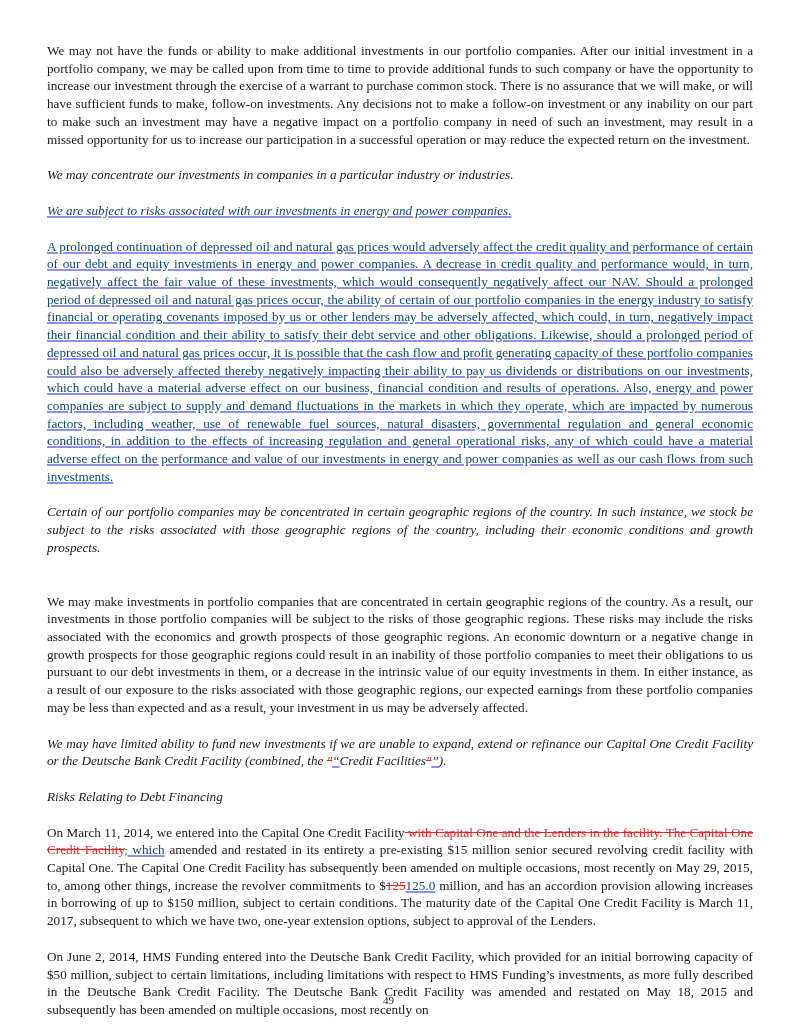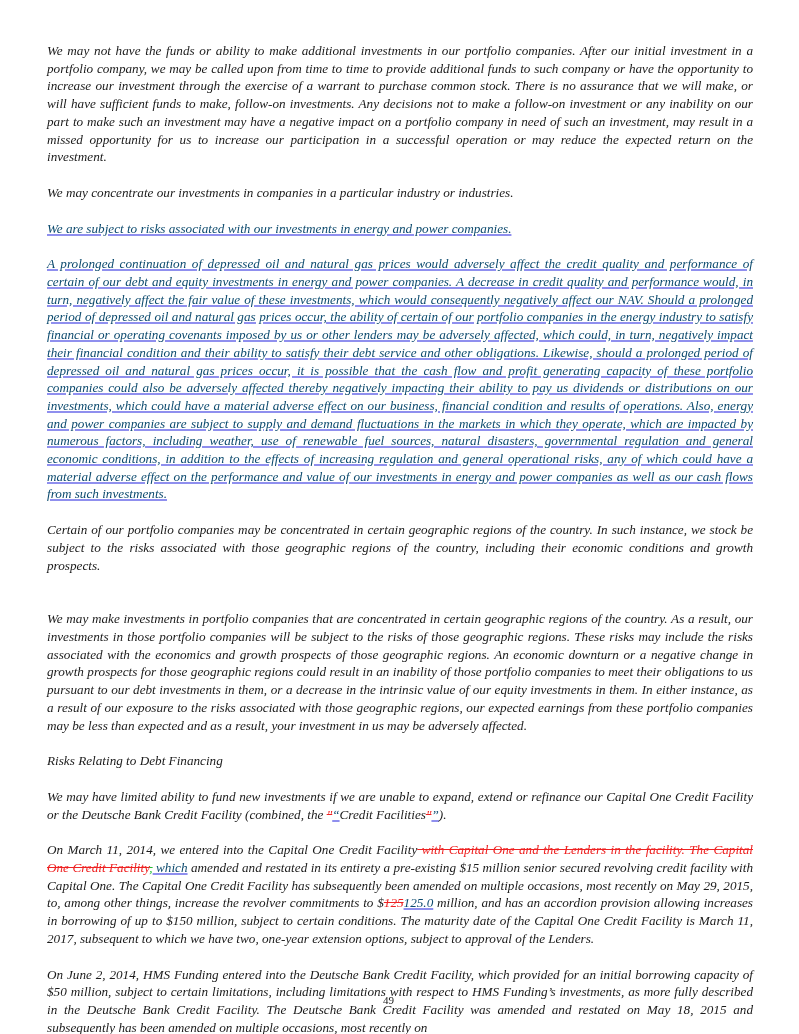--- a/index.html
+++ b/index.html
@@ -3,21 +3,21 @@
   <meta charset="utf-8">
   <style>
     html, body { margin: 0; padding: 0; background: #ffffff; }
     body { width: 799px; height: 1034px; overflow: hidden; position: relative; }
     .page {
       position: absolute; left: 47px; top: 42px; width: 706px;
       font-family: "Liberation Serif", serif; font-size: 13.2px; line-height: 17.7px;
       color: #1a1a1a;
     }
     p { margin: 0; text-align: justify; }
-    .para { margin-bottom: 18px; font-style: italic; }
+    .para { margin-bottom: 18px; }
     .heading { font-weight: normal; font-style: italic; margin-bottom: 18px; }
     .heading-gap { margin-bottom: 36px; }
     .ins { color: #0c4a6e; text-decoration: underline; text-decoration-color: #8f8fee; text-decoration-thickness: 2px; text-underline-offset: 1px; }
     .del-red { color: #ee2222; text-decoration: line-through; }
     .del-green { color: #22bb33; text-decoration: line-through; }
     .page-num { position: absolute; left: 0; width: 777px; top: 994px; text-align: center; font-family: "Liberation Serif", serif; font-size: 11px; color: #1a1a1a; }
   </style>
 </head>
 <body>
 
@@ -29,23 +29,23 @@
 
 
   <p class="heading"><span class="ins">We are subject to risks associated with our investments in energy and power companies.</span></p>
 
   <p class="para"><span class="ins">A prolonged continuation of depressed oil and natural gas prices would adversely affect the credit quality and performance of certain of our debt and equity investments in energy and power companies. A decrease in credit quality and performance would, in turn, negatively affect the fair value of these investments, which would consequently negatively affect our NAV.  Should a prolonged period of depressed oil and natural gas prices occur, the ability of certain of our portfolio companies in the energy industry to satisfy financial or operating covenants imposed by us or other lenders may be adversely affected, which could, in turn, negatively impact their financial condition and their ability to satisfy their debt service and other obligations. Likewise, should a prolonged period of depressed oil and natural gas prices occur, it is possible that the cash flow and profit generating capacity of these portfolio companies could also be adversely affected thereby negatively impacting their ability to pay us dividends or distributions on our investments, which could have a material adverse effect on our business, financial condition and results of operations. Also, energy and power companies are subject to supply and demand fluctuations in the markets in which they operate, which are impacted by numerous factors, including weather, use of renewable fuel sources, natural disasters, governmental regulation and general economic conditions, in addition to the effects of increasing regulation and general operational risks, any of which could have a material adverse effect on the performance and value of our investments in energy and power companies as well as our cash flows from such investments.</span></p>
 
   <p class="heading heading-gap">Certain of our portfolio companies may be concentrated in certain geographic regions of the country. In such instance, we stock be subject to the risks associated with those geographic regions of the country, including their economic conditions and growth prospects.</p>
 
   <p class="para">We may make investments in portfolio companies that are concentrated in certain geographic regions of the country. As a result, our investments in those portfolio companies will be subject to the risks of those geographic regions. These risks may include the risks associated with the economics and growth prospects of those geographic regions. An economic downturn or a negative change in growth prospects for those geographic regions could result in an inability of those portfolio companies to meet their obligations to us pursuant to our debt investments in them, or a decrease in the intrinsic value of our equity investments in them. In either instance, as a result of our exposure to the risks associated with those geographic regions, our expected earnings from these portfolio companies may be less than expected and as a result, your investment in us may be adversely affected.</p>
 
+  <p class="heading"><span>We may have limited ability to fund new investments if we are unable to expand, extend or refinance our Capital One Credit Facility or the Deutsche Bank Credit Facility (combined, the </span><span class="del-red">"</span><span class="ins">“</span><span>Credit Facilities</span><span class="del-red">"</span><span class="ins">”</span><span>).</span></p>
+
   <p class="heading">Risks Relating to Debt Financing</p>
-
-  <p class="heading"><span>We may have limited ability to fund new investments if we are unable to expand, extend or refinance our Capital One Credit Facility or the Deutsche Bank Credit Facility (combined, the </span><span class="del-red">"</span><span class="ins">“</span><span>Credit Facilities</span><span class="del-red">"</span><span class="ins">”</span><span>).</span></p>
 
   <p class="para"><span>On March 11, 2014, we entered into the Capital One Credit Facility</span><span class="del-red"> with Capital One and the Lenders in the facility. The Capital One Credit Facility</span><span class="del-green">,</span><span class="ins"> which</span><span> amended and restated in its entirety a pre-existing $15 million senior secured revolving credit facility with Capital One. The Capital One Credit Facility has subsequently been amended on multiple occasions, most recently on May 29, 2015, to, among other things, increase the revolver commitments to $</span><span class="del-red">125</span><span class="ins">125.0</span><span> million, and has an accordion provision allowing increases in borrowing of up to $150 million, subject to certain conditions. The maturity date of the Capital One Credit Facility is March 11, 2017, subsequent to which we have two, one-year extension options, subject to approval of the Lenders.</span></p>
 
   <p class="para"><span>On June 2, 2014, HMS Funding entered into the Deutsche Bank Credit Facility, which provided for an initial borrowing capacity of $50 million, subject to certain limitations, including limitations with respect to HMS Funding’s investments, as more fully described in the Deutsche Bank Credit Facility. The Deutsche Bank Credit Facility was amended and restated on May 18, 2015 and subsequently has been amended on multiple occasions, most recently on </span></p>
 
 </div>
 
 <div class="page-num">49</div>
 
 </body></html>

